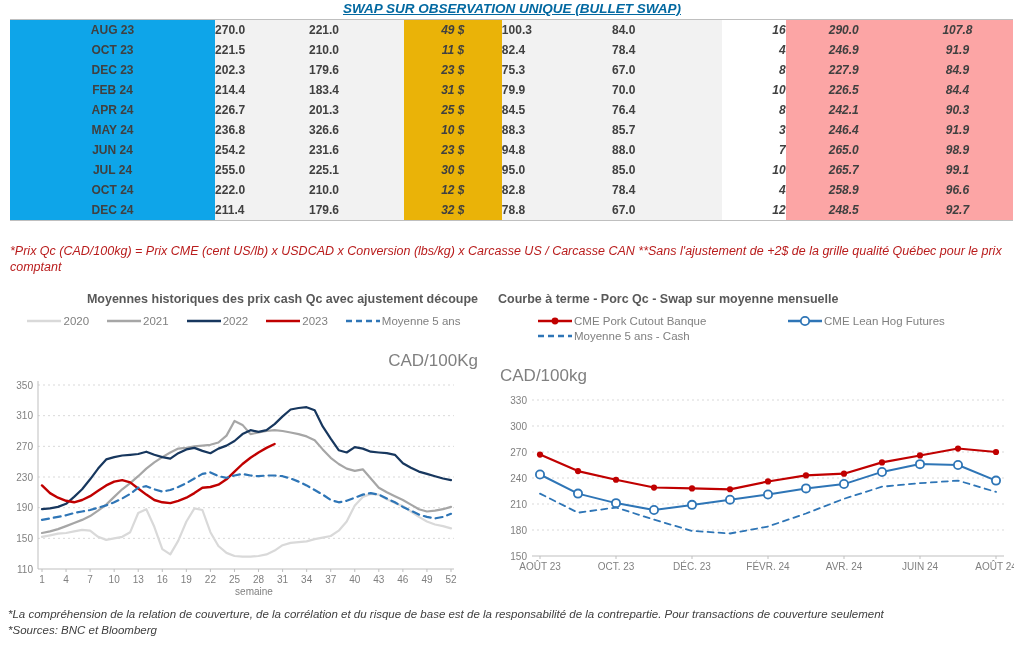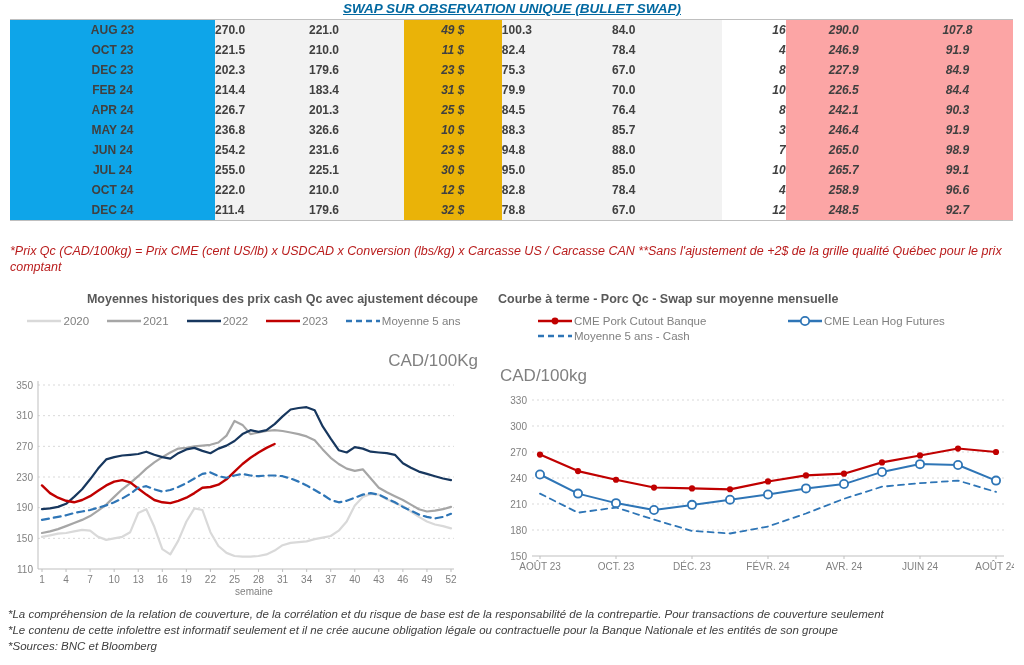--- a/index.html
+++ b/index.html
@@ -361,17 +361,16 @@
         <circle cx="384" cy="83.93333333333334" r="4.1" fill="#fff" stroke="#2e75b6" stroke-width="1.8"></circle>
         <circle cx="422" cy="76.13333333333334" r="4.1" fill="#fff" stroke="#2e75b6" stroke-width="1.8"></circle>
         <circle cx="460" cy="77" r="4.1" fill="#fff" stroke="#2e75b6" stroke-width="1.8"></circle>
         <circle cx="498" cy="92.6" r="4.1" fill="#fff" stroke="#2e75b6" stroke-width="1.8"></circle>
         <polyline points="42.0,105.6 80.0,124.7 118.0,119.5 156.0,131.6 194.0,142.9 232.0,145.5 270.0,138.5 308.0,125.5 346.0,110.8 384.0,98.7 422.0,95.2 460.0,92.6 498.0,103.9" fill="none" stroke="#2e75b6" stroke-width="1.8" stroke-linejoin="round" stroke-linecap="round" stroke-dasharray="6,5"></polyline>
       </svg>
   </div>
 
   <div id="footer">
     <div>*La compréhension de la relation de couverture, de la corrélation et du risque de base est de la responsabilité de la contrepartie. Pour transactions de couverture seulement</div>
-    <div>*Le contenu de cette infolettre est informatif seulement et il ne crée aucune obligation légale ou contractuelle pour la Banque Nationale et les entités de son groupe</div>
     <div>*Sources: BNC et Bloomberg</div>
   </div>
 
 </div>
 
 </body></html>

